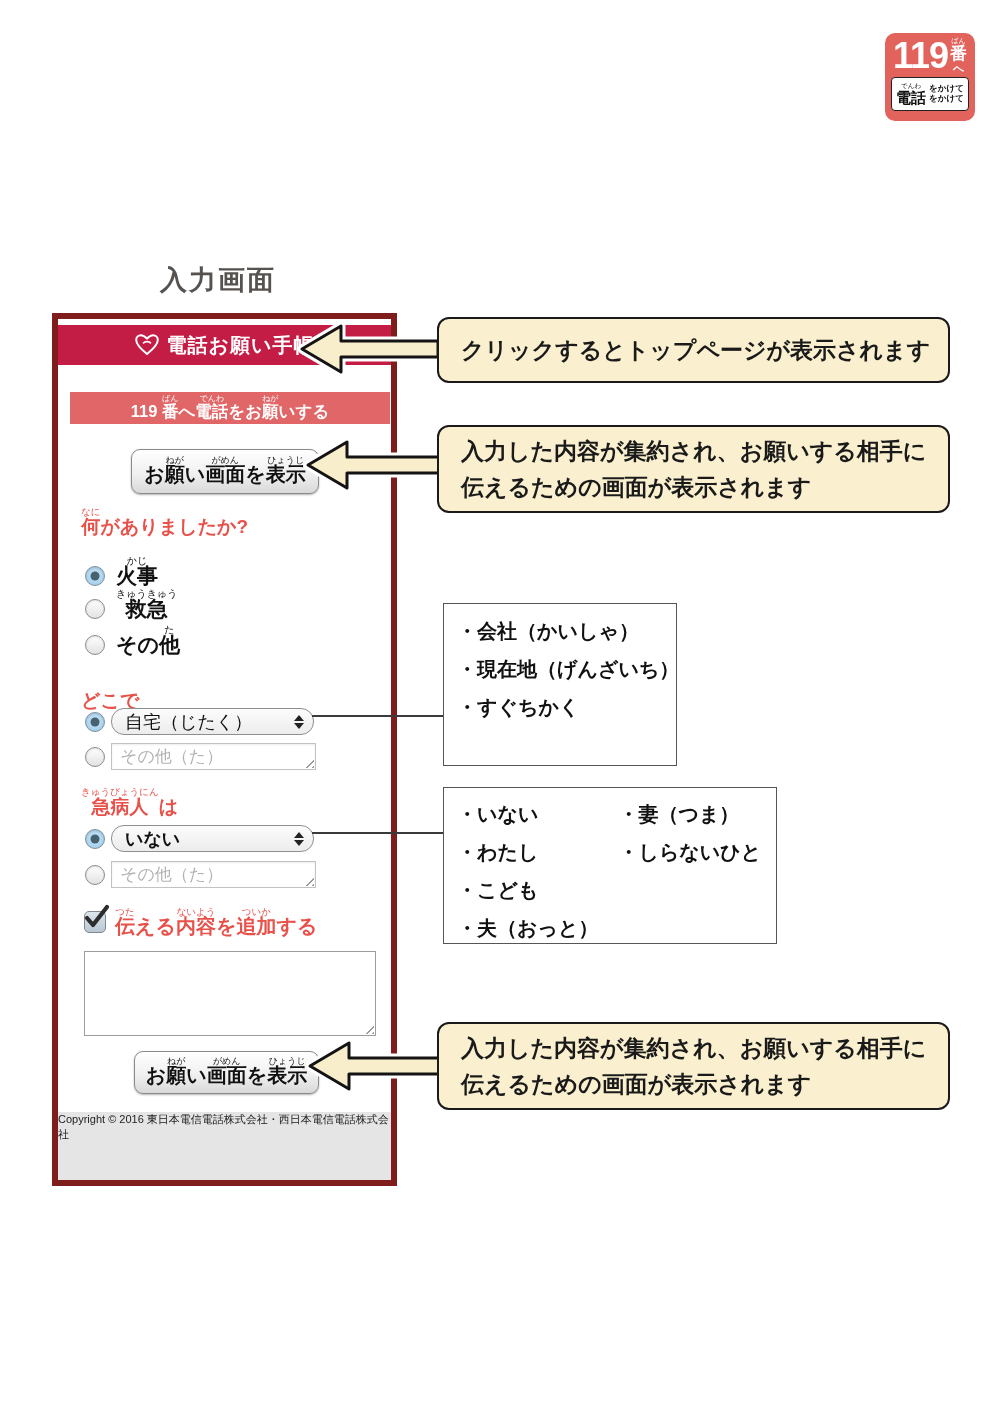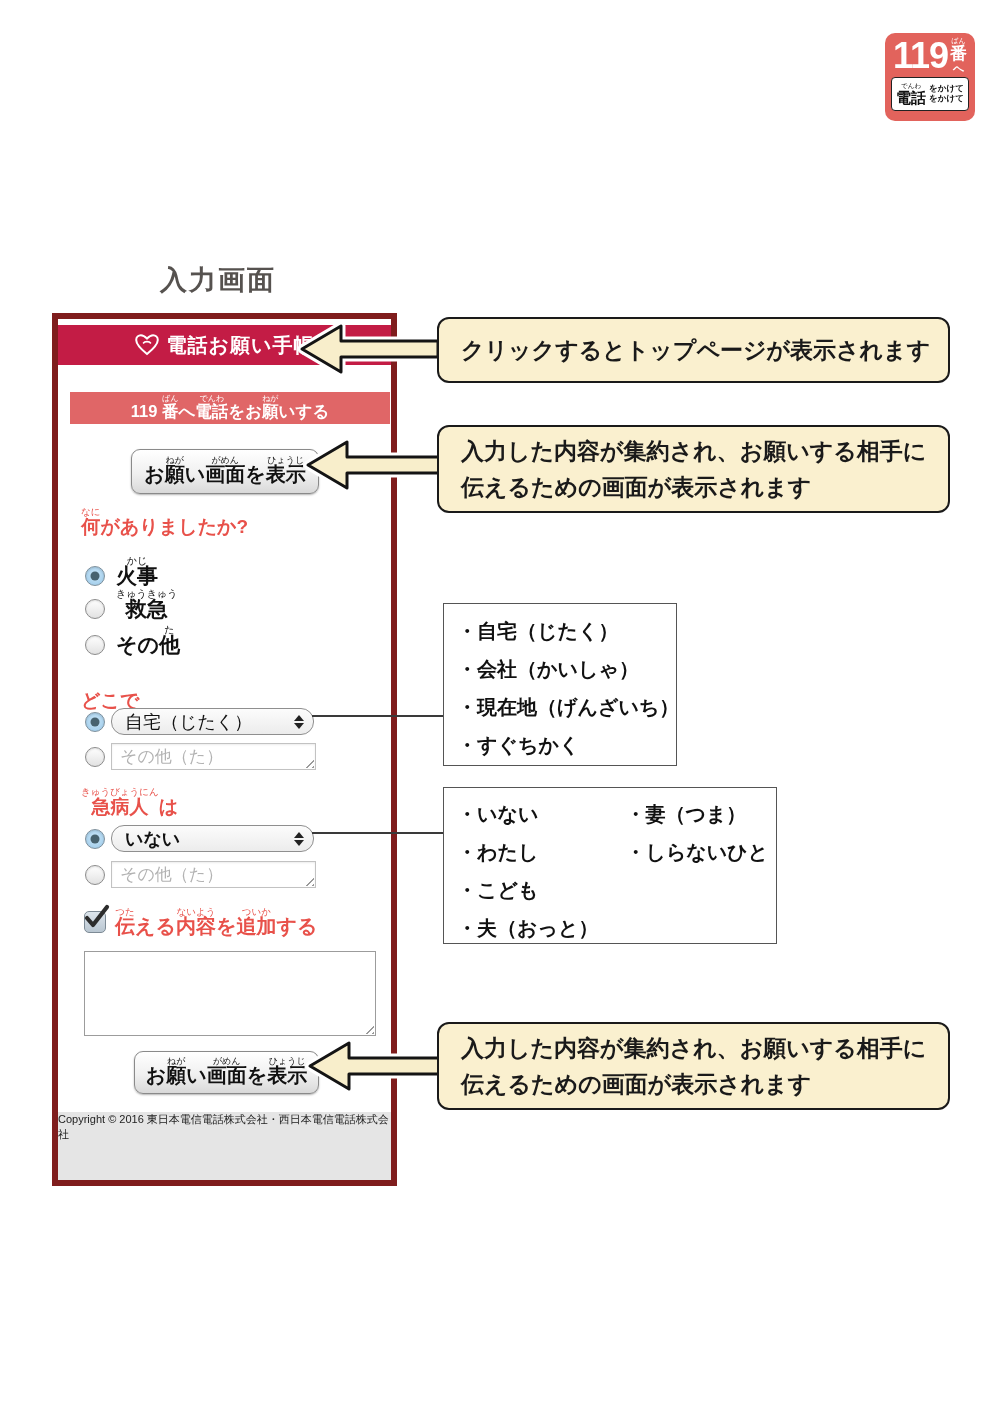--- a/index.html
+++ b/index.html
@@ -123,21 +123,21 @@
   .arrow{position:absolute;z-index:4;overflow:visible;}
   .arrow-1{left:299px;top:321px;}
   .arrow-2{left:305px;top:437px;}
   .arrow-3{left:307px;top:1038px;}
 
   .listbox{position:absolute;background:#fff;border:1.5px solid #555;z-index:5;
     font-size:20px;font-weight:bold;color:#111;}
   .listbox .li{line-height:38px;white-space:nowrap;}
   .listbox-where{left:443px;top:603px;width:234px;height:163px;padding:8px 0 0 13px;}
   .listbox-sick{left:443px;top:787px;width:334px;height:157px;padding:7px 16px 0 13px;display:flex;gap:14px;}
-  .listbox-sick .col2{margin-left:13px;}
+  .listbox-sick .col2{margin-left:6px;}
 
   .connector{position:absolute;height:1.5px;background:#3a3a3a;z-index:3;}
   .connector-where{left:312px;top:715px;width:131px;}
   .connector-sick{left:312px;top:832px;width:131px;}
 </style>
 </head>
 <body>
 
 <div class="canvas">
 
@@ -290,21 +290,20 @@
   <div class="callout callout-mid">
     <div>入力した内容が集約され、お願いする相手に</div>
     <div>伝えるための画面が表示されます</div>
   </div>
   <div class="callout callout-bottom">
     <div>入力した内容が集約され、お願いする相手に</div>
     <div>伝えるための画面が表示されます</div>
   </div>
 
   <div class="listbox listbox-where">
-    <div class="li">・自宅（じたく）</div>
     <div class="li">・会社（かいしゃ）</div>
     <div class="li">・現在地（げんざいち）</div>
     <div class="li">・すぐちかく</div>
   </div>
 
   <div class="listbox listbox-sick">
     <div class="col1">
       <div class="li">・いない</div>
       <div class="li">・わたし</div>
       <div class="li">・こども</div>

